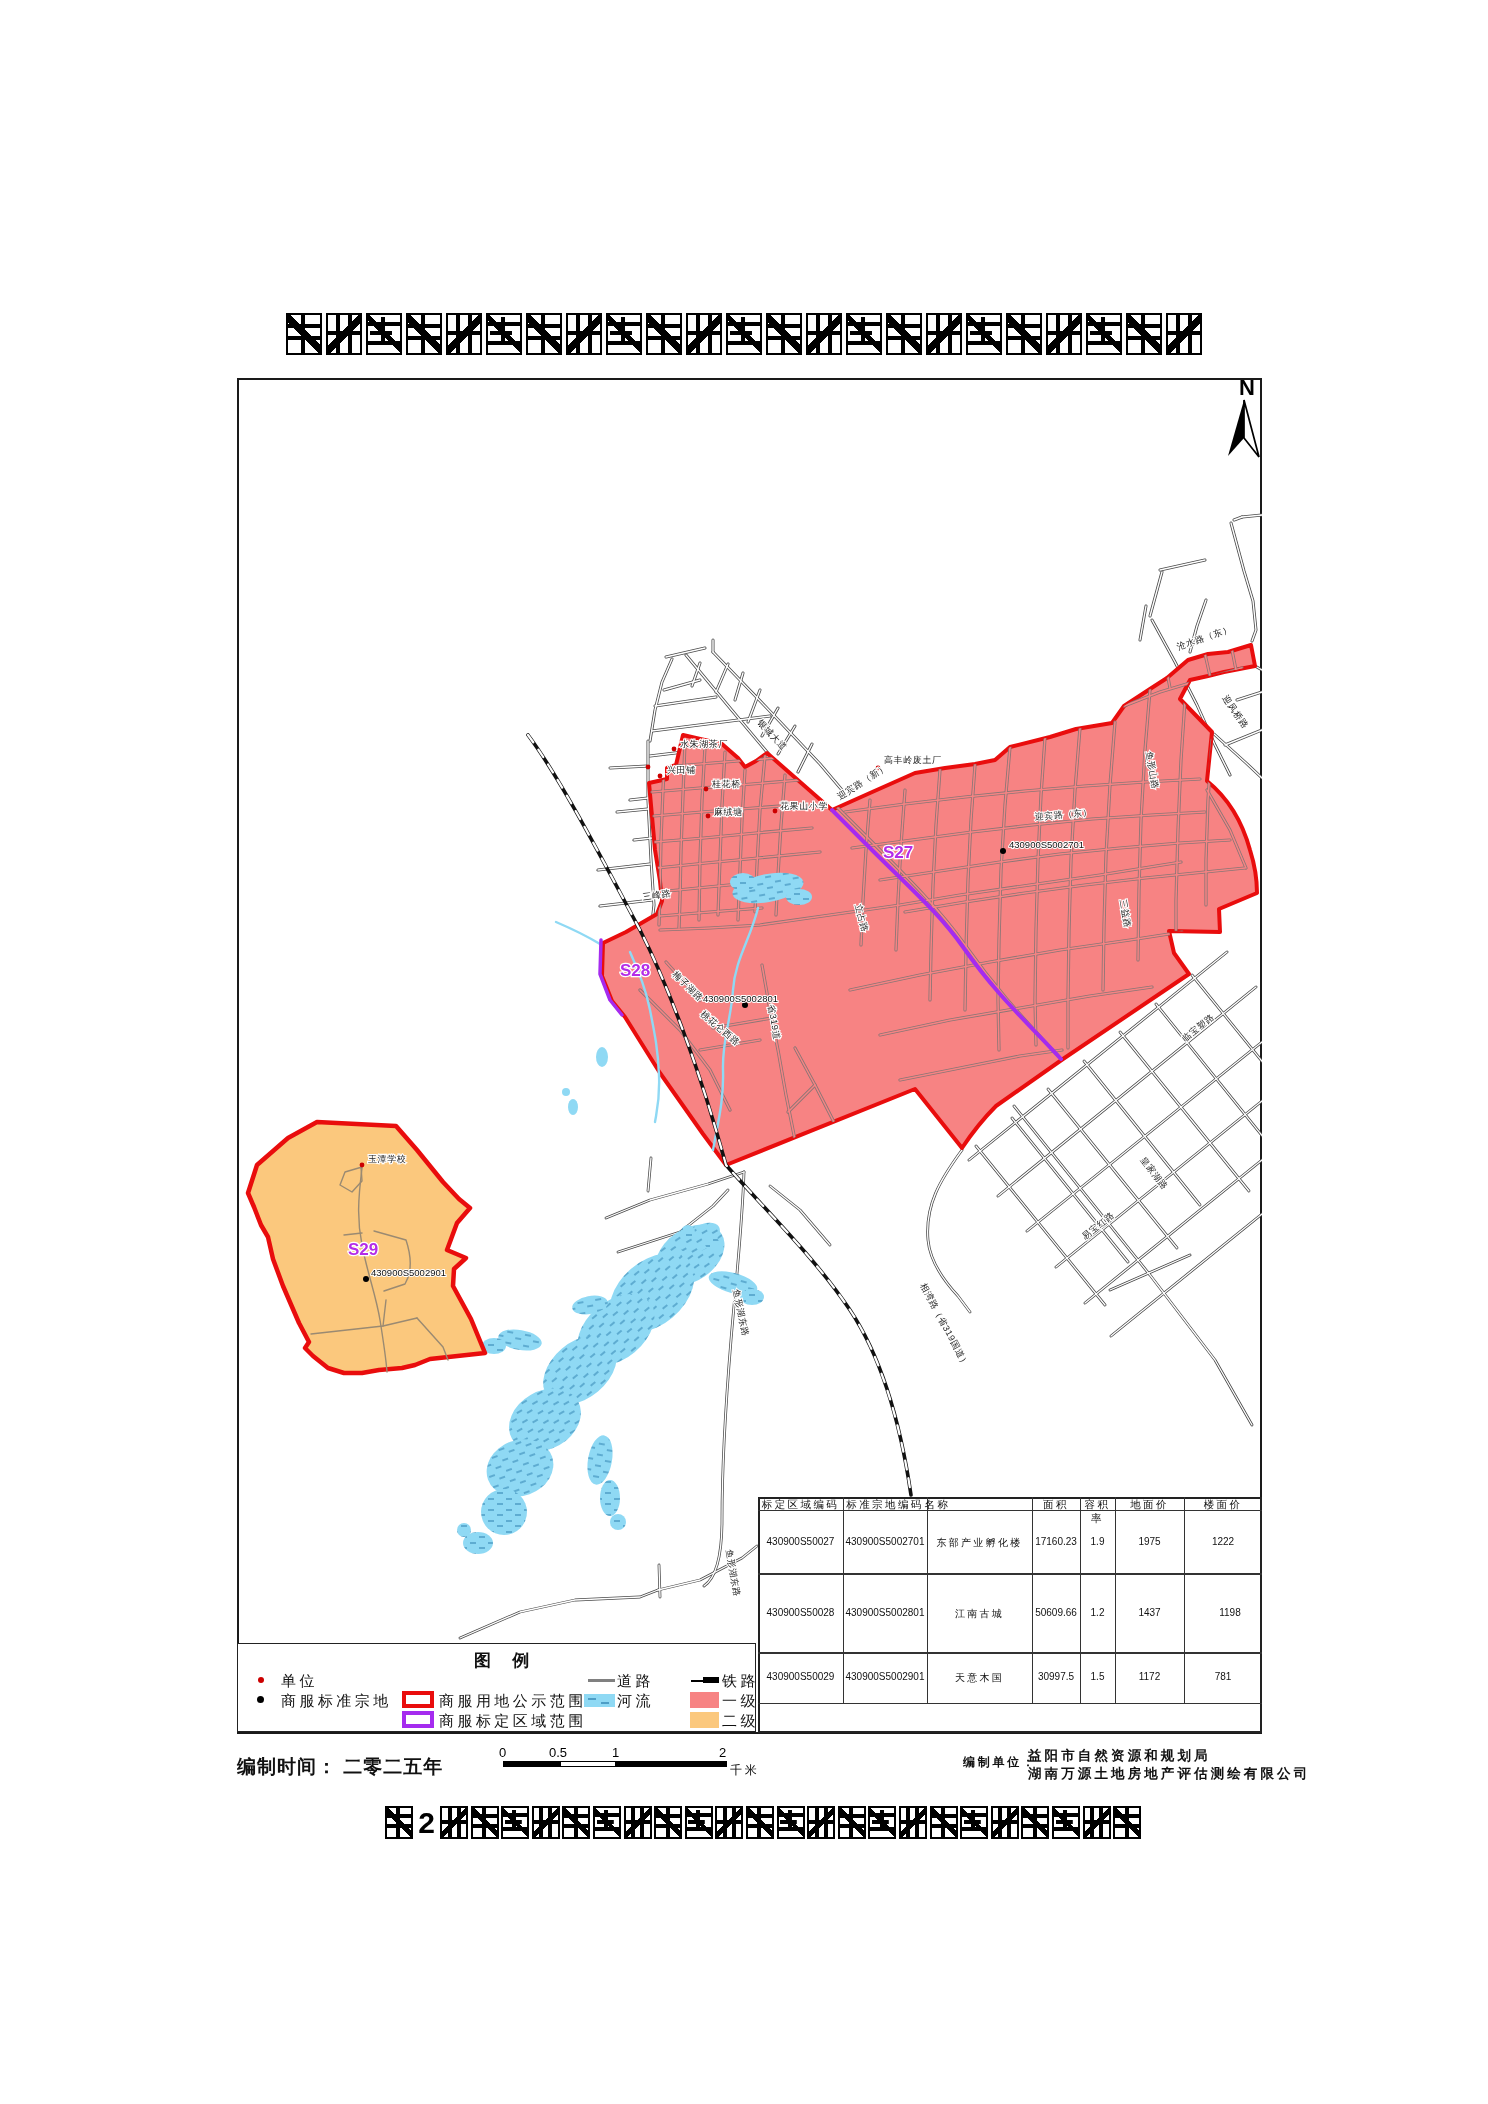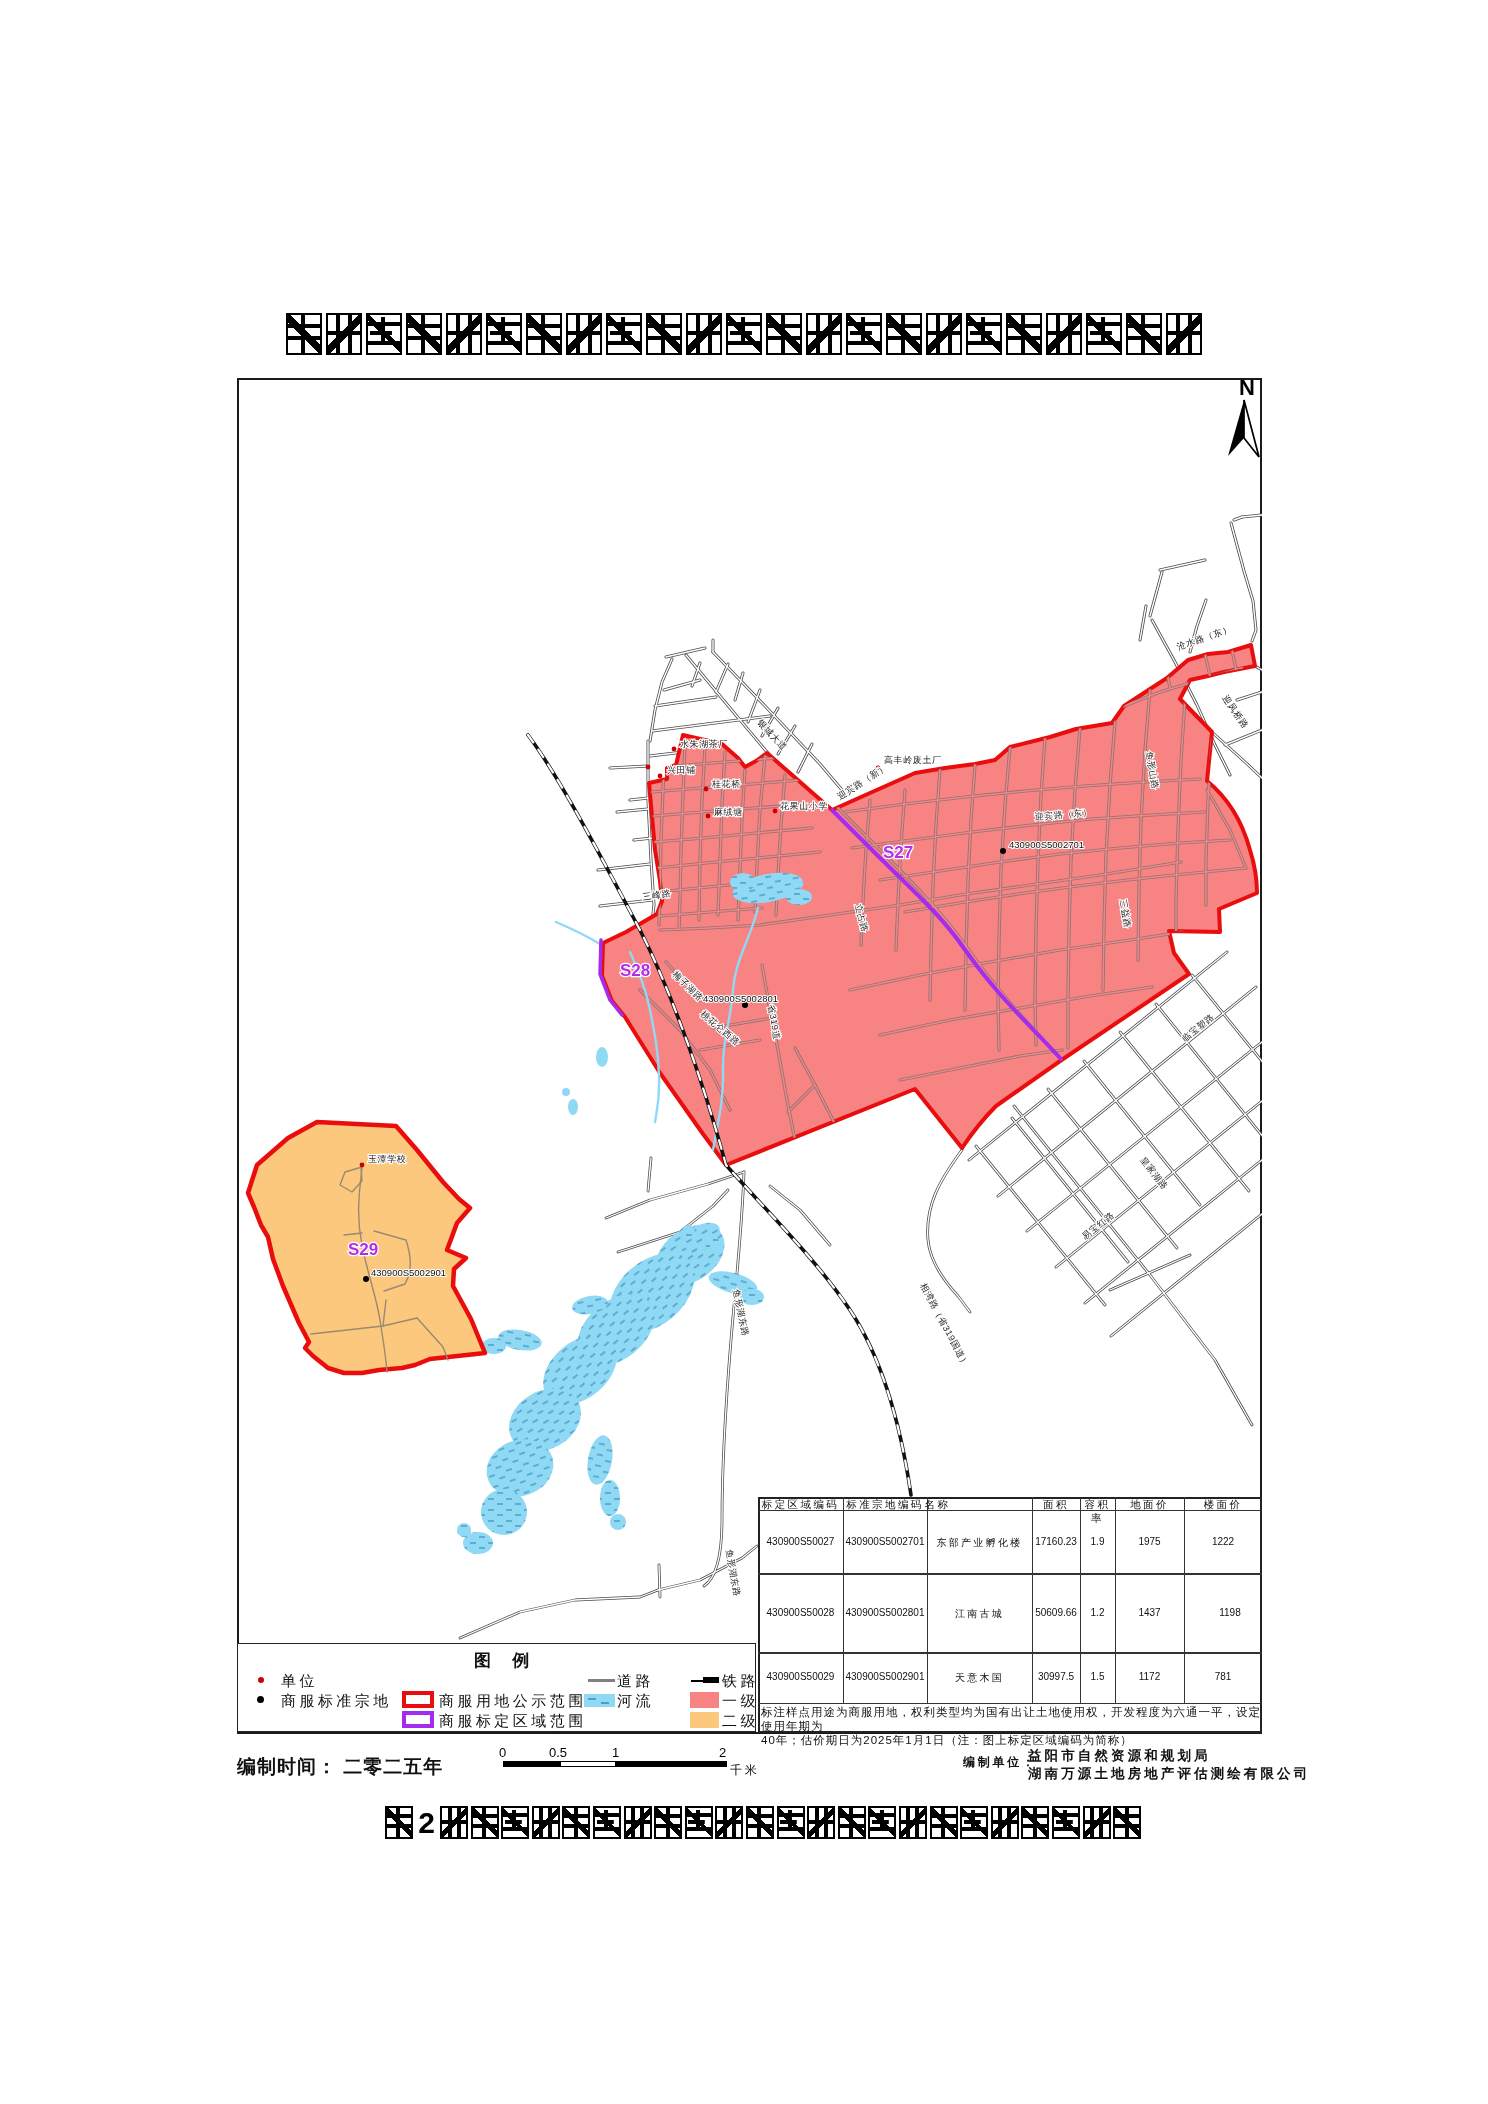--- a/index.html
+++ b/index.html
@@ -491,21 +491,20 @@
 <div class="abs " style="left:1184px;top:1607px;width:92px;text-align:center;font-size:10px;color:#111;">1198</div>
 
 <div class="abs " style="left:758px;top:1671px;width:85px;text-align:center;font-size:10px;color:#111;">430900S50029</div>
 <div class="abs " style="left:843px;top:1671px;width:84px;text-align:center;font-size:10px;color:#111;">430900S5002901</div>
 <div class="abs zh" style="left:927px;top:1671px;width:105px;text-align:center;font-size:10px;color:#111;">天意木国</div>
 <div class="abs " style="left:1032px;top:1671px;width:48px;text-align:center;font-size:10px;color:#111;">30997.5</div>
 <div class="abs " style="left:1080px;top:1671px;width:35px;text-align:center;font-size:10px;color:#111;">1.5</div>
 <div class="abs " style="left:1115px;top:1671px;width:69px;text-align:center;font-size:10px;color:#111;">1172</div>
 <div class="abs " style="left:1184px;top:1671px;width:78px;text-align:center;font-size:10px;color:#111;">781</div>
 
-<div class="abs" style="left:761px;top:1705px;width:500px;font-size:11.5px;letter-spacing:1px;color:#111;line-height:14px;">标注样点用途为商服用地，权利类型均为国有出让土地使用权，开发程度为六通一平，设定使用年期为<br>40年；估价期日为2025年1月1日（注：图上标定区域编码为简称）</div>
 
 <div class="abs" style="left:237px;top:1754px;font-size:19px;letter-spacing:1px;font-weight:bold;color:#111;">编制时间：&nbsp;二零二五年</div>
 
 <div class="abs" style="left:499px;top:1745px;font-size:13px;color:#000;">0</div>
 <div class="abs" style="left:549px;top:1745px;font-size:13px;color:#000;">0.5</div>
 <div class="abs" style="left:612px;top:1745px;font-size:13px;color:#000;">1</div>
 <div class="abs" style="left:719px;top:1745px;font-size:13px;color:#000;">2</div>
 
 <div class="abs" style="left:503px;top:1761px;width:57px;height:6px;background:#000;"></div>
 <div class="abs" style="left:560px;top:1761px;width:56px;height:6px;border:1px solid #000;box-sizing:border-box;background:#fff;"></div>

